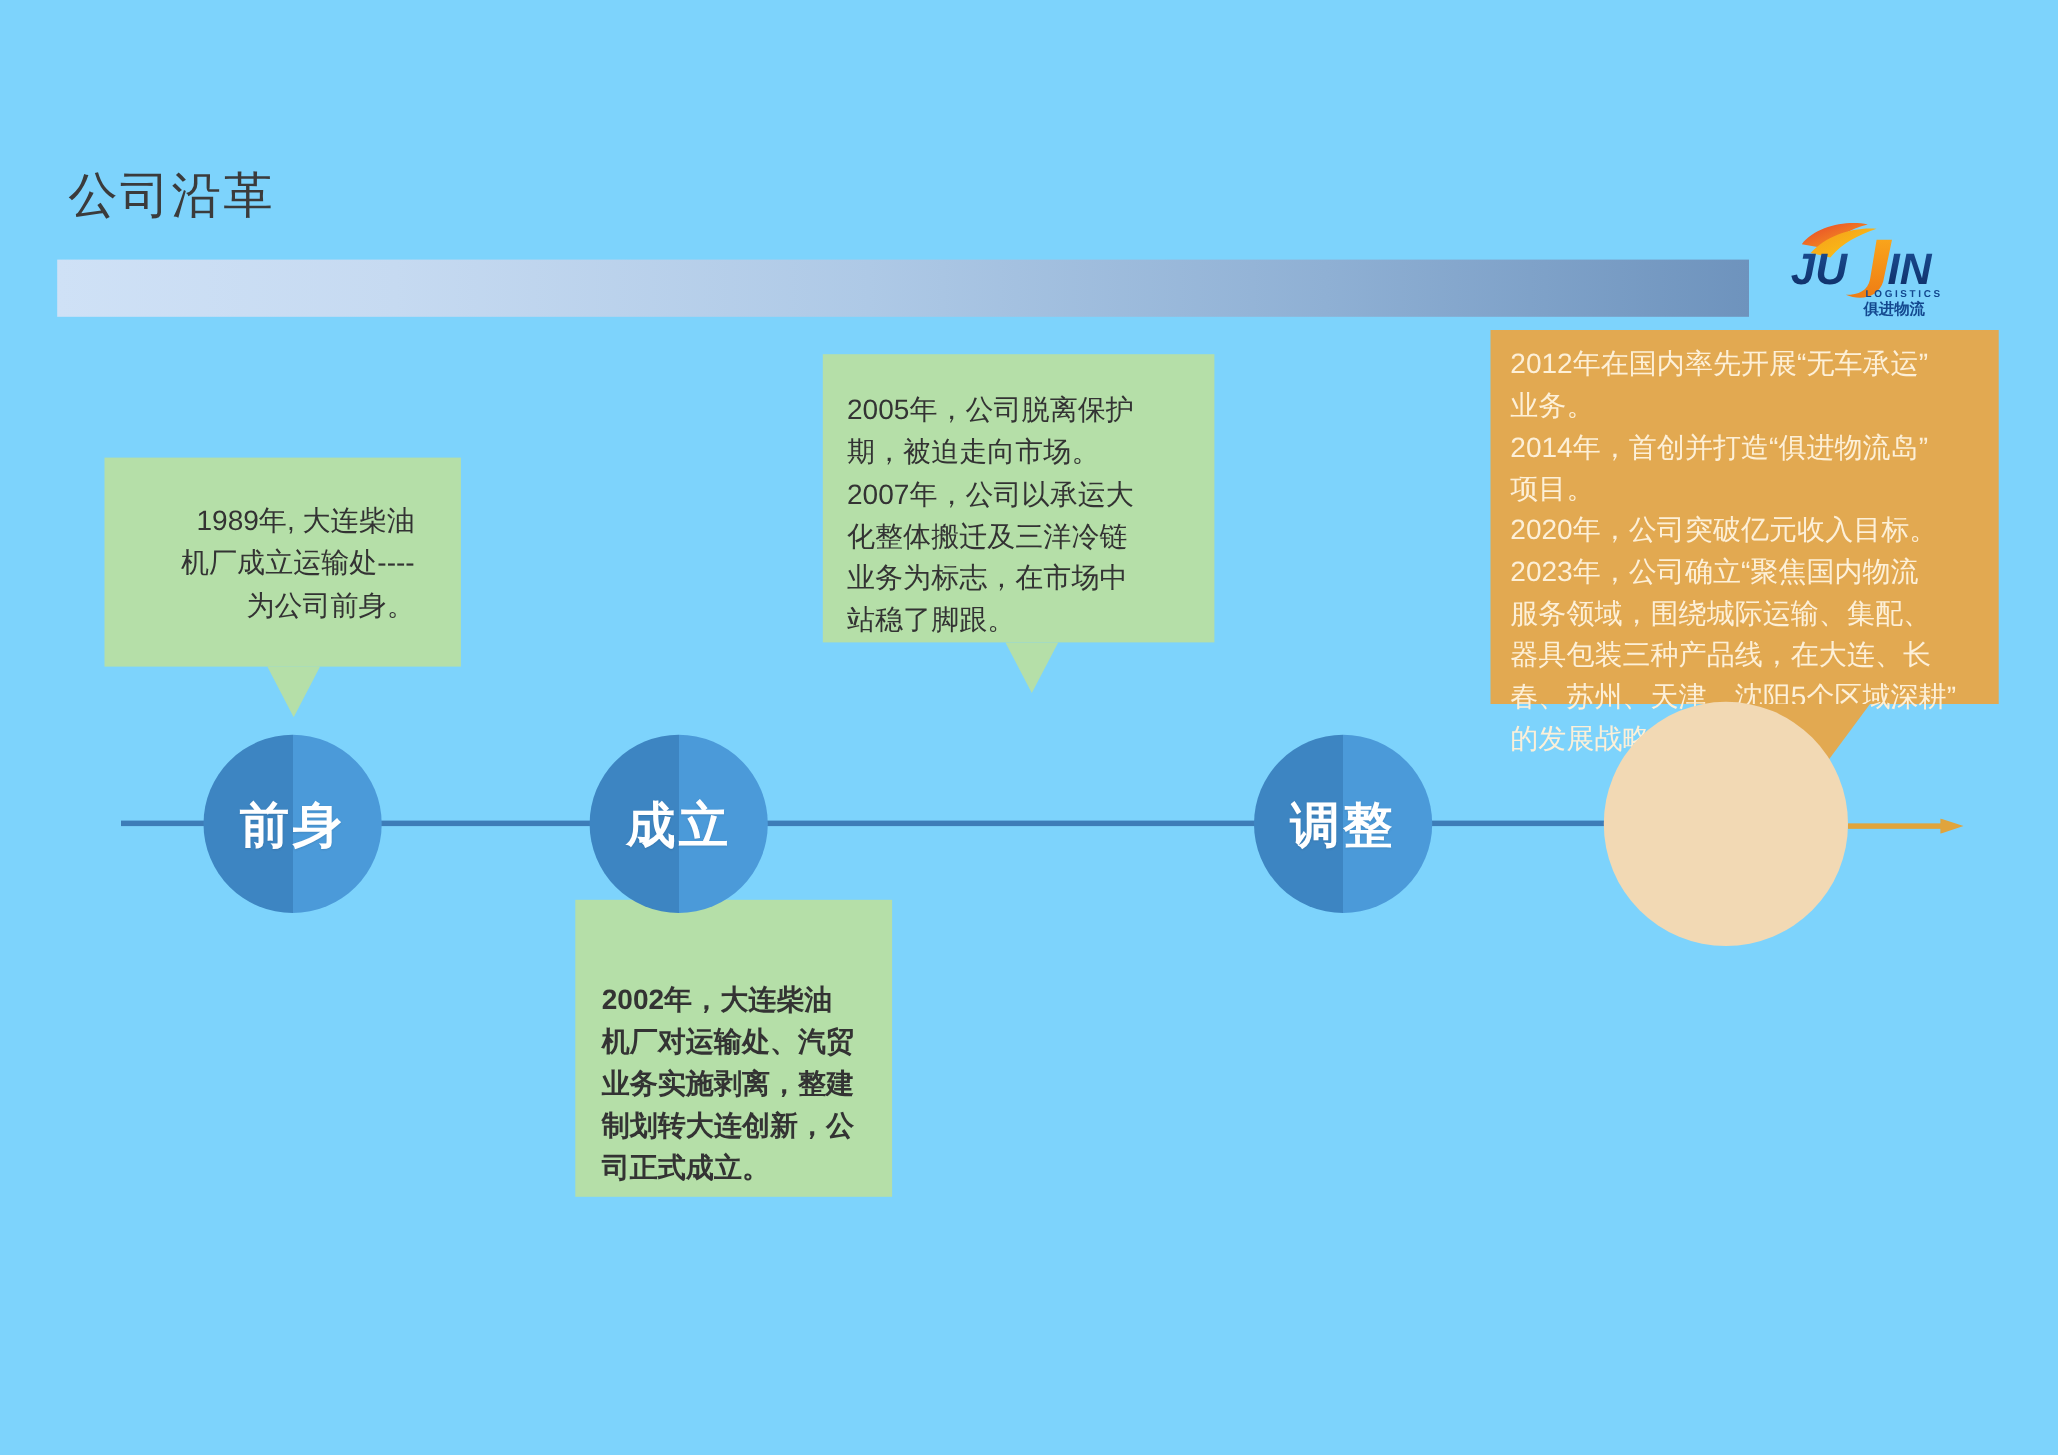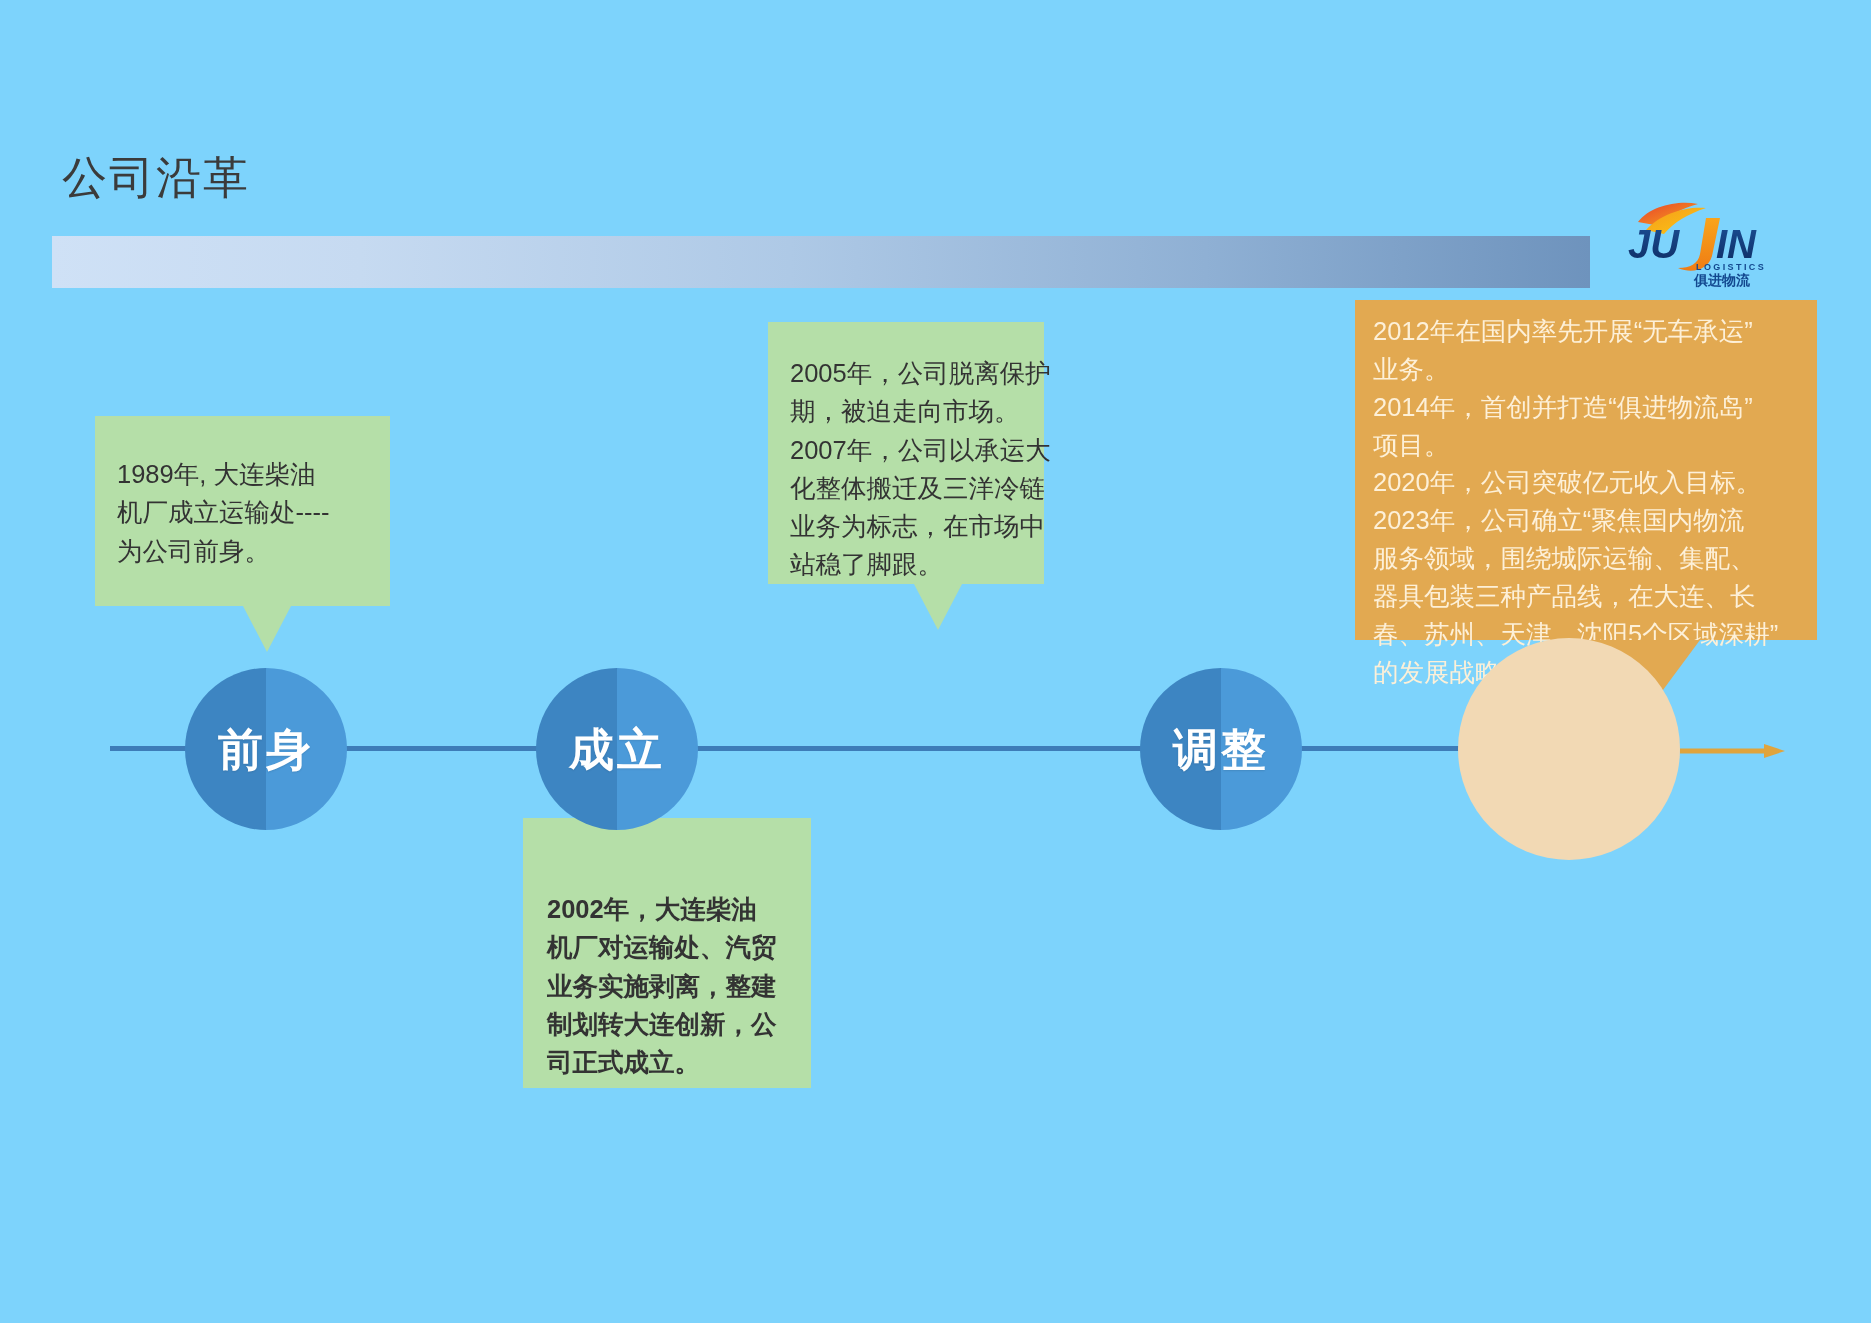--- a/index.html
+++ b/index.html
@@ -122,21 +122,21 @@
     white-space: pre-line;
   }
   .tail {
     position: absolute;
     width: 0;
     height: 0;
   }
 
   
   #callout-1 { left: 95px; top: 416px; }
-  #callout-1 .callout-body { width: 295px; height: 190px; }
+  #callout-1 .callout-body { width: 324px; height: 190px; text-align: right; }
   #callout-1 .callout-text { position: absolute; left: 22px; top: 39px; width: 260px; }
   #callout-1 .tail {
     left: 148px; top: 190px;
     border-left: 24px solid transparent;
     border-right: 24px solid transparent;
     border-top: 46px solid #b5dfa8;
   }
 
   
   #callout-2 { left: 523px; top: 818px; font-weight: bold; }
@@ -144,21 +144,21 @@
   #callout-2 .callout-text { position: absolute; left: 24px; top: 72px; width: 252px; }
   #callout-2 .tail {
     left: 56px; top: -46px;
     border-left: 24px solid transparent;
     border-right: 24px solid transparent;
     border-bottom: 46px solid #b5dfa8;
   }
 
   
   #callout-3 { left: 748px; top: 322px; }
-  #callout-3 .callout-body { width: 276px; height: 262px; margin-left: 20px; }
+  #callout-3 .callout-body { width: 356px; height: 262px; }
   #callout-3 .callout-text { position: absolute; left: 22px; top: 32px; width: 282px; }
   #callout-3 .tail {
     left: 166px; top: 262px;
     border-left: 24px solid transparent;
     border-right: 24px solid transparent;
     border-top: 46px solid #b5dfa8;
   }
 
   
   #callout-4 { left: 1198px; top: 888px; }

